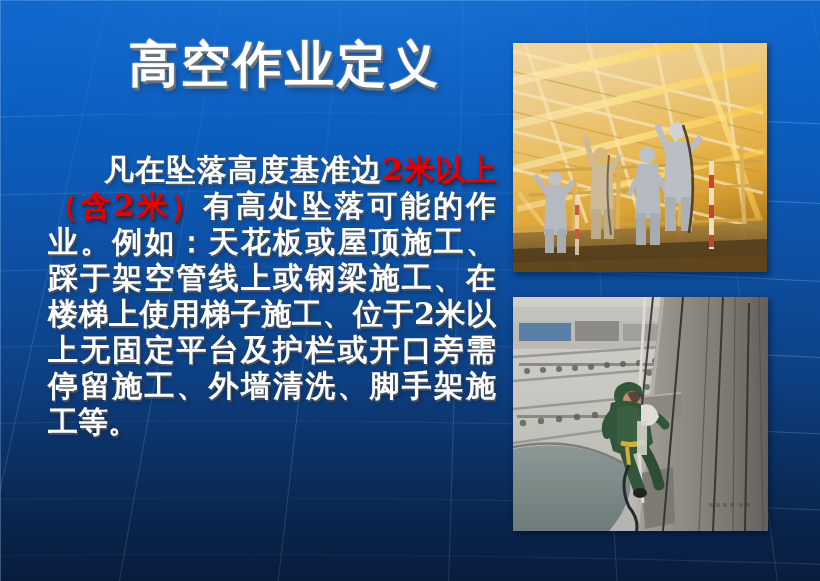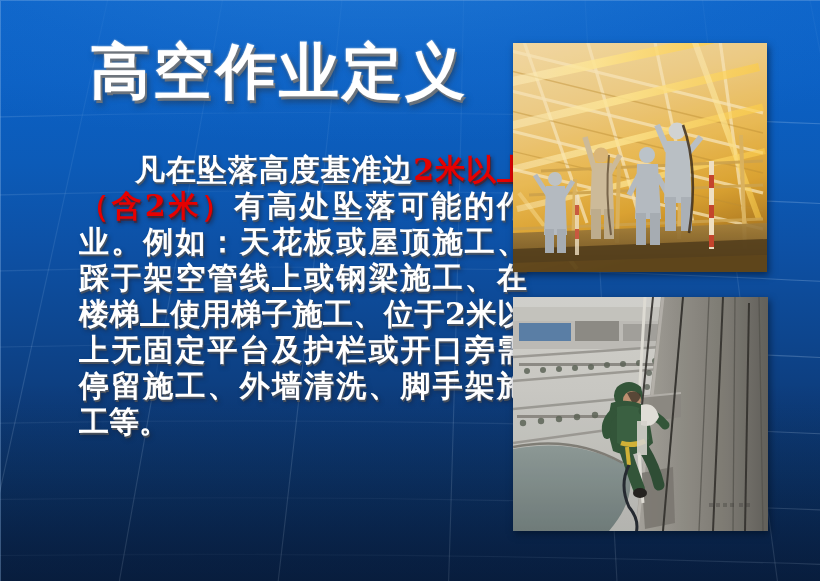--- a/index.html
+++ b/index.html
@@ -62,23 +62,23 @@
     border-top: 1px solid rgba(150,190,235,0.30);
     pointer-events: none;
   }
 
   
   #title {
     position: absolute;
     left: 90px;
     top: 36px;
     width: 390px;
-    text-align: left;
+    text-align: center;
     font-family: "DejaVu Serif", "Liberation Serif", serif;
-    font-size: 60px;
+    font-size: 49px;
     font-weight: 700;
     letter-spacing: 3px;
     color: #ffffff;
     line-height: 1.18;
     text-shadow:
         2px 3px 0 rgba(120,120,120,0.85),
         3px 5px 6px rgba(40,40,40,0.55),
         0 0 2px rgba(255,255,255,0.9);
     white-space: nowrap;
   }
@@ -94,21 +94,20 @@
     font-weight: 700;
     line-height: 36px;
     color: #ffffff;
     text-align: justify;
     text-align-last: left;
     letter-spacing: 0px;
     text-indent: 56px;
     text-shadow:
         1px 2px 0 rgba(90,90,90,0.75),
         2px 3px 4px rgba(25,30,45,0.55);
-    margin-left: 31px;
   }
   #body-text .hl {
     color: #e60000;
     text-shadow:
         1px 2px 0 rgba(85,30,30,0.70),
         2px 3px 4px rgba(35,10,10,0.55);
   }
 
   
   .photo {

